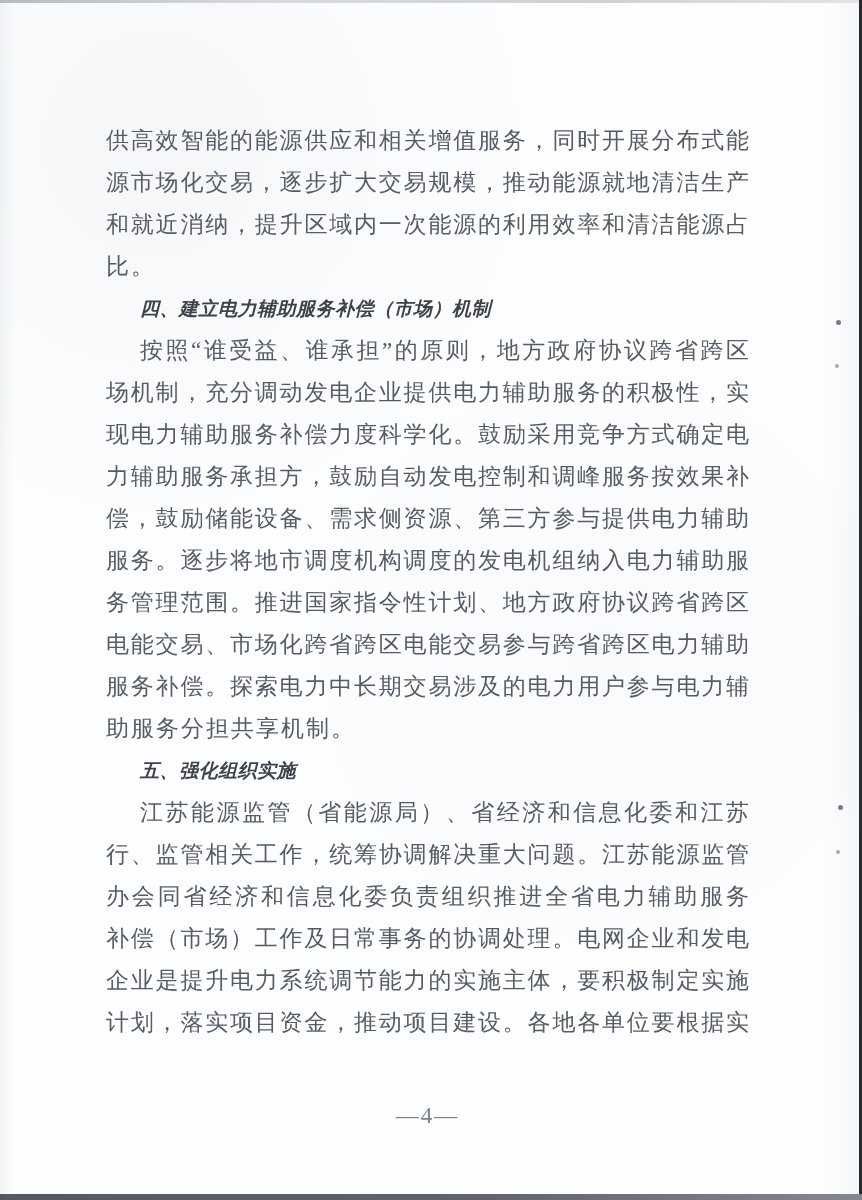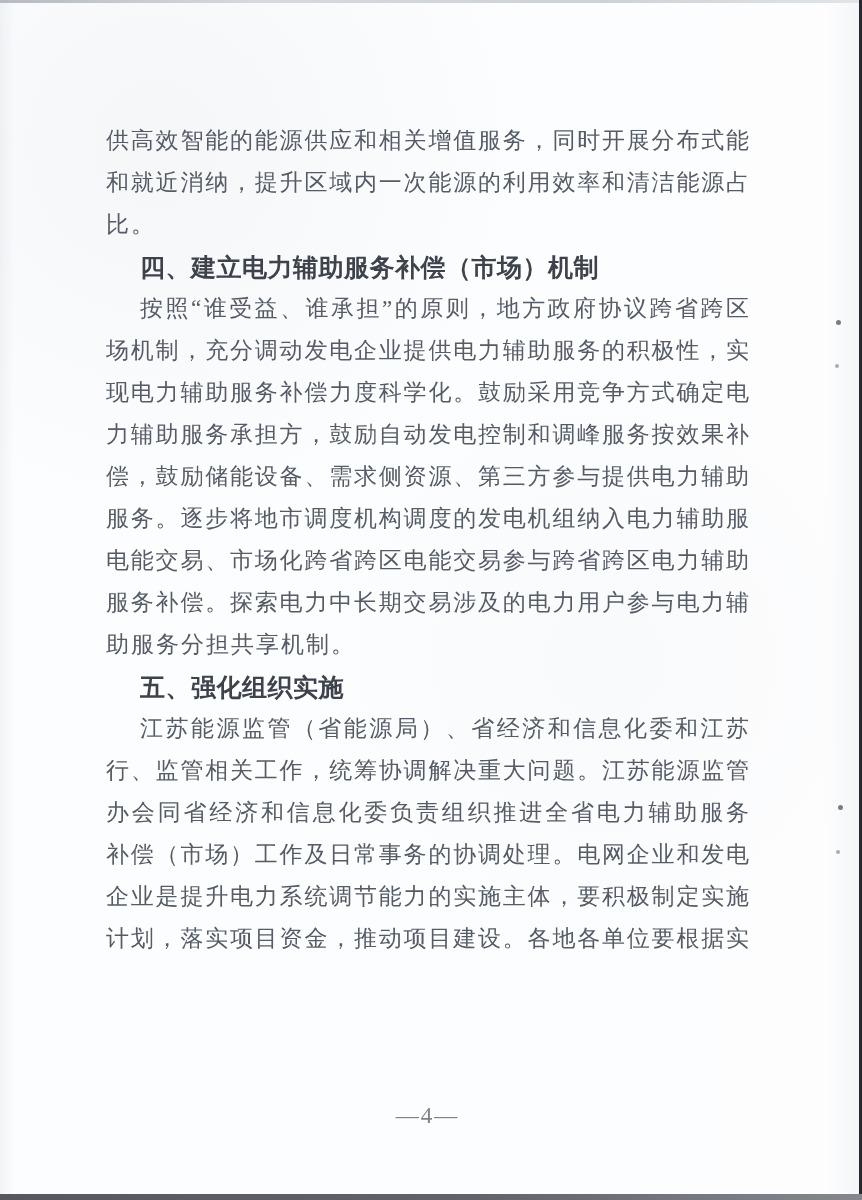--- a/index.html
+++ b/index.html
@@ -46,23 +46,23 @@
     height:42px;line-height:42px;font-size:23px;
     color:var(--body-text);
     text-align:justify;text-align-last:justify;
   }
   .line.nojust{
     text-align:left;text-align-last:left;letter-spacing:2px;
   }
   .line.indent{padding-left:34px;}
   .line.heading{
     font-family:"Liberation Sans","DejaVu Sans",sans-serif;
-    font-weight:700;font-size:25px;letter-spacing:0.5px;
+    font-weight:700;font-size:19px;letter-spacing:0.5px;
     color:var(--heading-text);
-    text-align:right;text-align-last:left;
+    text-align:right;text-align-last:left;font-style:italic;
   }
   .page-number{
     position:absolute;left:106px;top:1100px;width:643px;height:32px;
     line-height:32px;text-align:center;
     font-size:23px;color:var(--page-number);letter-spacing:2px;
   }
 </style>
 </head>
 <body>
 
@@ -70,29 +70,31 @@
   <div class="edge-top"></div>
   <div class="edge-right"></div>
   <div class="edge-bottom"></div>
   <div class="speck s1"></div>
   <div class="speck s2"></div>
   <div class="speck s3"></div>
   <div class="speck s4"></div>
 
   <div class="doc-body">
       <div class="line">供高效智能的能源供应和相关增值服务，同时开展分布式能</div>
+      <div class="line">源市场化交易，逐步扩大交易规模，推动能源就地清洁生产</div>
       <div class="line">和就近消纳，提升区域内一次能源的利用效率和清洁能源占</div>
       <div class="line nojust">比。</div>
       <div class="line heading indent nojust">四、建立电力辅助服务补偿（市场）机制</div>
       <div class="line indent">按照“谁受益、谁承担”的原则，地方政府协议跨省跨区</div>
       <div class="line">场机制，充分调动发电企业提供电力辅助服务的积极性，实</div>
       <div class="line">现电力辅助服务补偿力度科学化。鼓励采用竞争方式确定电</div>
       <div class="line">力辅助服务承担方，鼓励自动发电控制和调峰服务按效果补</div>
       <div class="line">偿，鼓励储能设备、需求侧资源、第三方参与提供电力辅助</div>
       <div class="line">服务。逐步将地市调度机构调度的发电机组纳入电力辅助服</div>
+      <div class="line">务管理范围。推进国家指令性计划、地方政府协议跨省跨区</div>
       <div class="line">电能交易、市场化跨省跨区电能交易参与跨省跨区电力辅助</div>
       <div class="line">服务补偿。探索电力中长期交易涉及的电力用户参与电力辅</div>
       <div class="line nojust">助服务分担共享机制。</div>
       <div class="line heading indent nojust">五、强化组织实施</div>
       <div class="line indent">江苏能源监管（省能源局）、省经济和信息化委和江苏</div>
       <div class="line">行、监管相关工作，统筹协调解决重大问题。江苏能源监管</div>
       <div class="line">办会同省经济和信息化委负责组织推进全省电力辅助服务</div>
       <div class="line">补偿（市场）工作及日常事务的协调处理。电网企业和发电</div>
       <div class="line">企业是提升电力系统调节能力的实施主体，要积极制定实施</div>
       <div class="line">计划，落实项目资金，推动项目建设。各地各单位要根据实</div>

